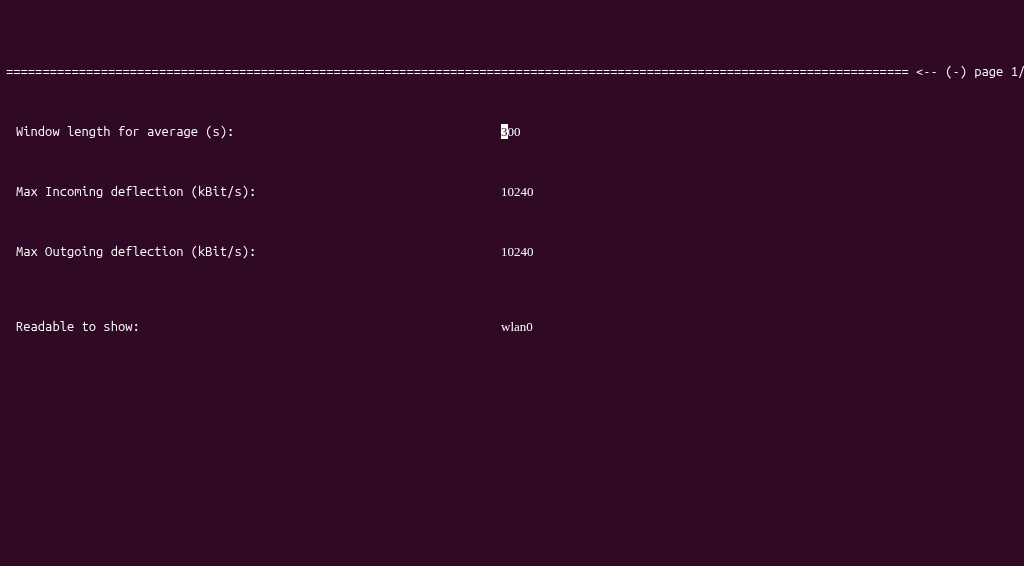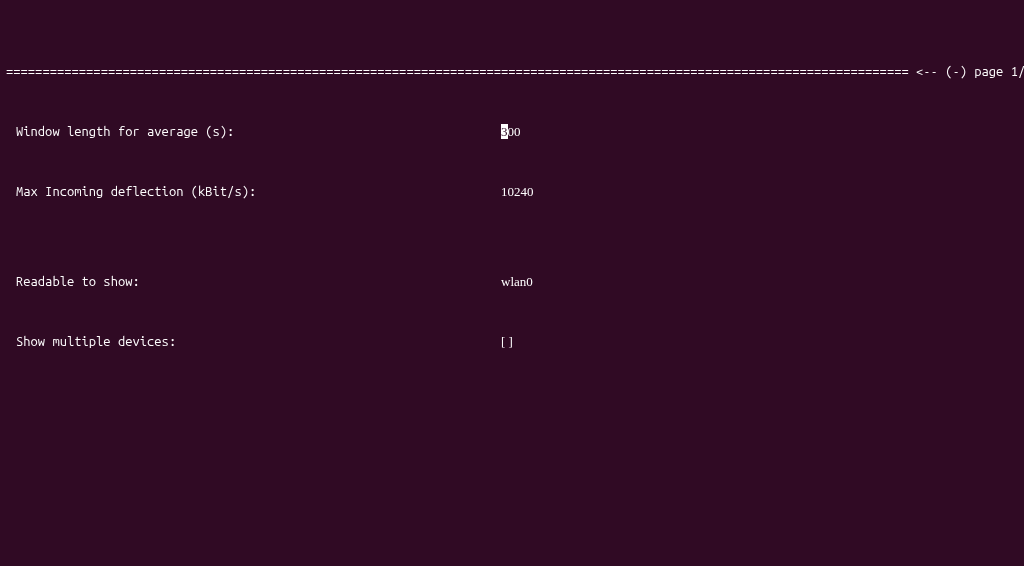--- a/index.html
+++ b/index.html
@@ -56,25 +56,25 @@
 
   <div class="flex-row hr">
     <span>============================================================================================================================ </span>
     <span>&lt;-- (-) page 1/2 (+) --&gt; =</span>
   </div>
 
   <span class="row"><span class="label">Window length for average (s):</span><span class="value"><span class="cursor">3</span><span>00</span></span></span>
 
   <span class="row"><span class="label">Max Incoming deflection (kBit/s):</span><span class="value">10240</span></span>
 
+  <span class="row"><span class="label">Max Outgoing deflection (kBit/s):</span><span class="value">10240</span></span>
 
 
   <span class="row"><span class="label">Readable to show:</span><span class="value">wlan0</span></span>
 
-  <span class="row"><span class="label">Show multiple devices:</span><span class="value">[ ]</span></span>
 
   <span class="row"> </span>
 
   
 
   
 
   
 
   

